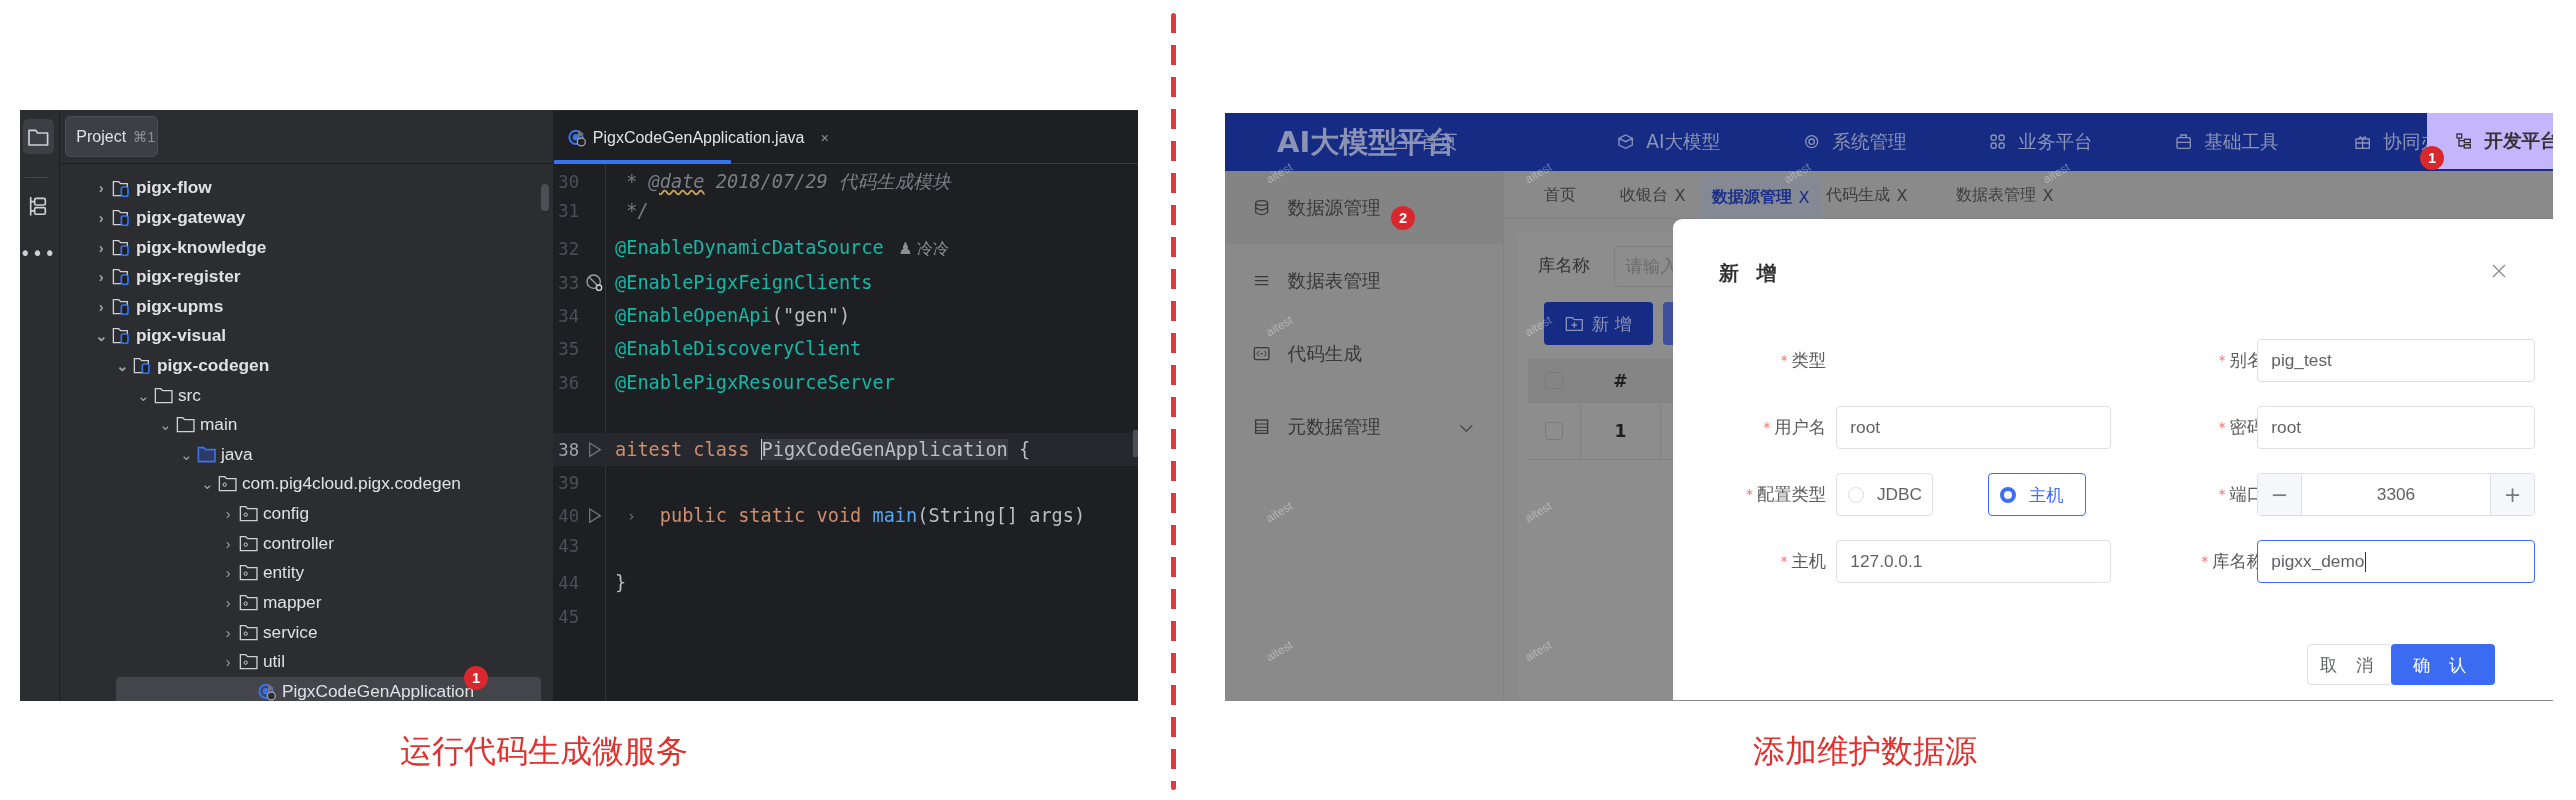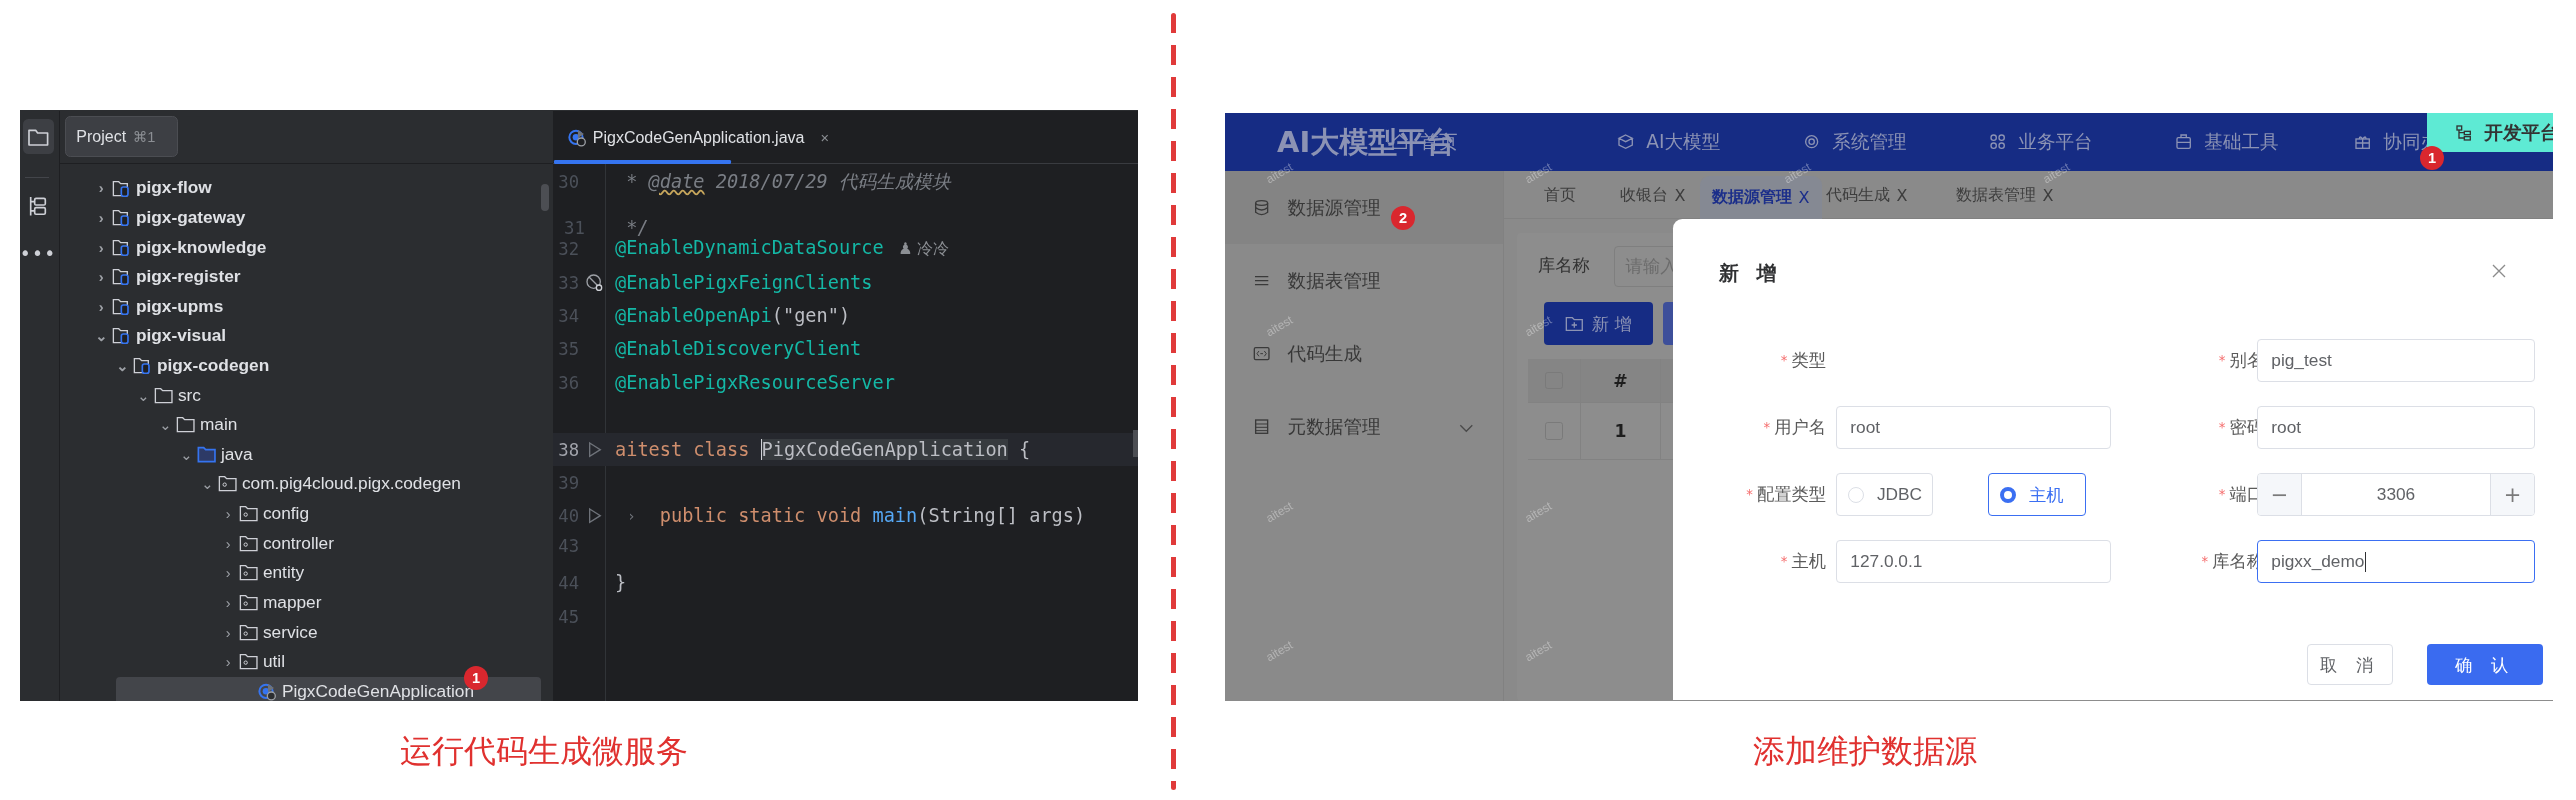--- a/index.html
+++ b/index.html
@@ -57,21 +57,21 @@
 
   
   .caption { position: absolute; top: 730px; color: #e0312f; font-size: 32px; font-family: "DejaVu Sans", sans-serif; white-space: nowrap; }
 
   
   .web { position: absolute; left: 1225px; top: 113px; width: 1328px; height: 588px; background: #8a8a8a; overflow: hidden; }
   .web-header { position: absolute; left: 0; top: 0; width: 100%; height: 58px; background: #162c84; }
   .web-logo { position: absolute; left: 52px; top: 0; height: 58px; line-height: 58px; color: #8c93b4; font-size: 29px; font-weight: bold; font-family: "DejaVu Sans", sans-serif; }
   .nav-item { position: absolute; top: 0; height: 58px; display: flex; align-items: center; color: #8c93b4; font-size: 18.6px; white-space: nowrap; font-family: "DejaVu Sans", sans-serif; }
   .nav-item .ni { margin-right: 12px; display: inline-flex; }
-  .nav-item.active { background: #5eead4; color: #333; padding: 0 12px 0 28px; height: 39px; font-weight: bold; }
+  .nav-item.active { background: #c4b5fd; color: #333; padding: 0 12px 0 28px; height: 56px; font-weight: bold; }
   .web-sidebar { position: absolute; left: 0; top: 58px; width: 279px; bottom: 0; background: #8a8a8a; border-right: 1.3px solid #818181; }
   .side-item { position: absolute; left: 0; width: 100%; height: 73px; display: flex; align-items: center; padding-left: 26.6px; color: #383838; font-size: 18.6px; white-space: nowrap; font-family: "DejaVu Sans", sans-serif; }
   .side-item.active { background: #848484; }
   .side-item .si { width: 20px; margin-right: 16px; display: inline-flex; align-items: center; justify-content: center; }
   .side-item .chev { position: absolute; right: 29px; color: #4a4a4a; }
   .tags-bar { position: absolute; left: 279px; top: 58px; right: 0; height: 48px; background: #8a8a8a; border-bottom: 1.3px solid #818181; }
   .tag { position: absolute; top: 0; height: 48px; display: flex; align-items: center; color: #3d3d3d; font-size: 16px; white-space: nowrap; font-family: "DejaVu Sans", sans-serif; }
   .tag.active { color: #1b2e8a; font-weight: bold; background: #858993; border-radius: 9.3px 9.3px 0 0; padding: 0 12px; top: 5.3px; height: 43px; }
   .tag .tx { margin-left: 6.6px; font-weight: normal; }
   .content-bg { position: absolute; left: 292px; top: 120px; right: 0; bottom: 0; background: #8d8d8d; border-radius: 4px; }
@@ -127,21 +127,21 @@
           <path d="M4 3 v28 M4 10 h6 M4 24 h6" stroke="#ced0d6" stroke-width="2.5" fill="none"></path>
           <rect x="10" y="5" width="16" height="10" rx="2" fill="none" stroke="#ced0d6" stroke-width="2.5"></rect>
           <rect x="10" y="19" width="16" height="10" rx="2" fill="none" stroke="#ced0d6" stroke-width="2.5"></rect>
         </svg>
     </div>
     <div class="tw-btn" style="top:125px;color:#ced0d6;font-size:18.6px;letter-spacing:1.3px">•••</div>
   </div>
 
   <div class="project-panel">
     <div class="project-header">
-      <div class="project-tab" style="width:113px">
+      <div class="project-tab" style="width:93px">
         <span>Project</span>
         <span class="sc">⌘1</span>
       </div>
     </div>
     <div class="tree" id="tree">
         <div class="tree-row bold" style="top: 9.3px; padding-left: 32px;">
           <span class="chev">›</span>
           <span class="ico">
             <svg width="20" height="18.6" viewBox="0 0 30 28">
               <path d="M2 4 h8 l3 3 h10 v18 h-21z" fill="none" stroke="#ced0d6" stroke-width="2"></path>
@@ -338,21 +338,21 @@
         <span class="x">×</span>
       </div>
       <div class="editor-tab-underline" style="width:177px"></div>
     </div>
     <div class="code-area" id="code">
       <div class="gutter"></div>
     <div class="code-line" style="top: 1.3px;">
           <span class="ln">30</span>
           <span class="code" style="left:62px"><span class="c-comment"> * </span><span class="c-doctag">@date</span><span class="c-comment"> 2018/07/29 代码生成模块</span></span>
         </div>
-        <div class="code-line" style="top: 47px; text-align: right;">
+        <div class="code-line" style="top: 30px;">
           <span class="ln">31</span>
           <span class="code" style="left:62px"><span class="c-comment"> */</span></span>
         </div>
         <div class="code-line" style="top: 68px;">
           <span class="ln">32</span>
           <span class="code" style="left:62px"><span class="c-anno">@EnableDynamicDataSource</span><span class="c-author">♟ <span>冷冷</span></span></span>
         </div>
         <div class="code-line" style="top: 102px;">
           <span class="ln">33</span>
           <span class="gicon">
@@ -633,16 +633,16 @@
       <div class="sv">3306</div>
       <div class="sb r">+</div>
     </div>
 
     <div class="f-label" style="left:53px;top:321px;width:100px"><span class="req">*</span><span>主机</span></div>
     <div class="f-input" style="left:163px;top:321px;width:275px">127.0.0.1</div>
     <div class="f-label" style="left:465px;top:321px;width:126px"><span class="req">*</span><span>库名称</span></div>
     <div class="f-input focused" style="left:584px;top:321px;width:278px"><span>pigxx_demo</span><span class="caret-i"></span></div>
 
     <div class="btn cancel" style="left:634px;top:425px;width:86px">取 消</div>
-    <div class="btn ok" style="left:754px;top:425px;width:116px">确 认</div>
+    <div class="btn ok" style="left:718px;top:425px;width:104px">确 认</div>
   </div>
 </div>
 
 
 </body></html>

